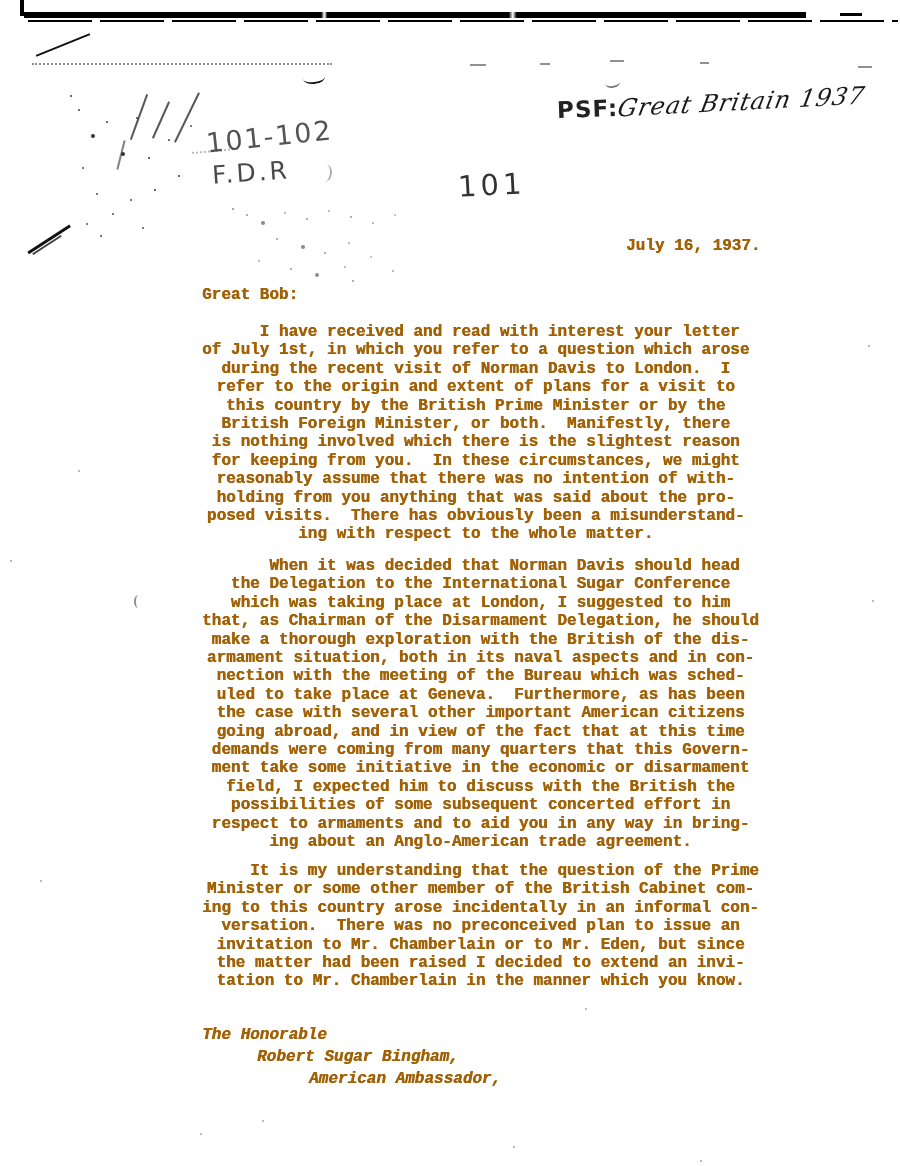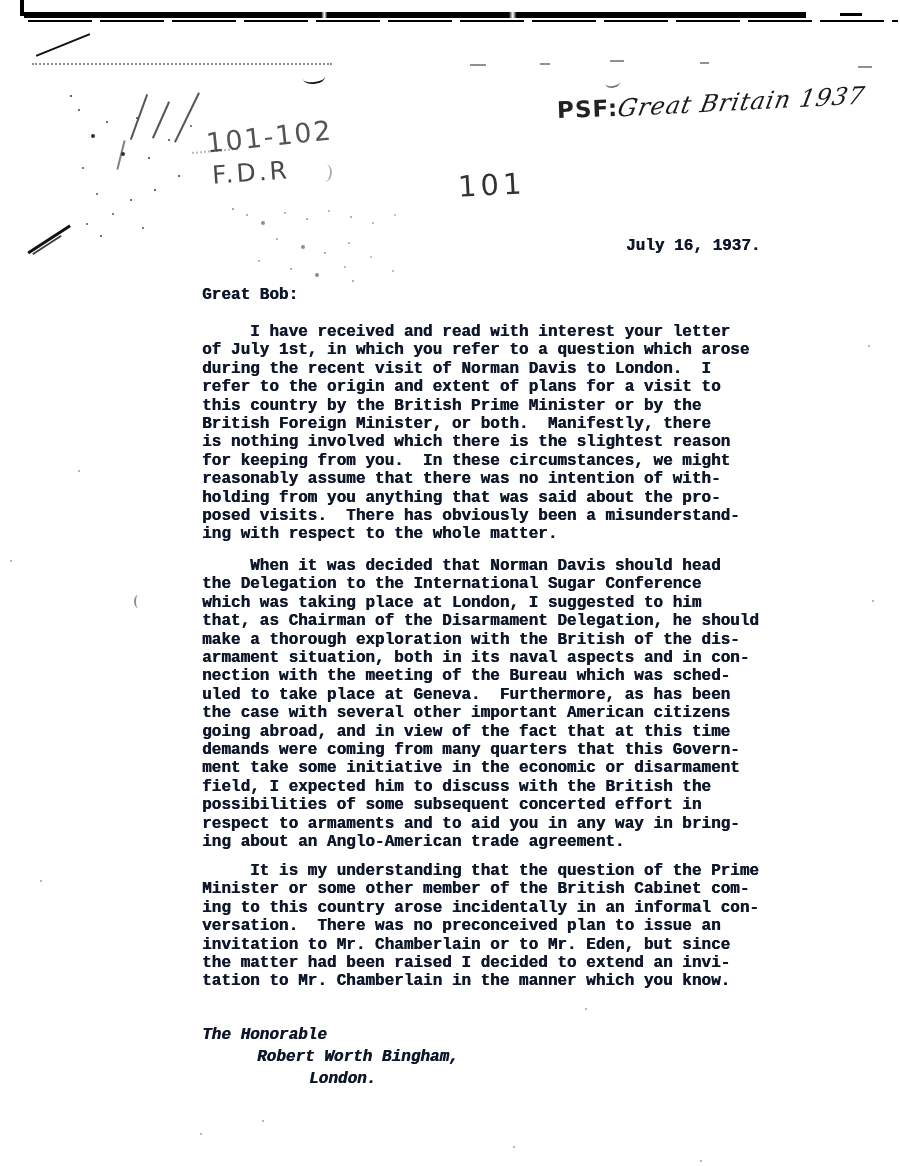--- a/index.html
+++ b/index.html
@@ -1,21 +1,21 @@
 <!DOCTYPE html>
 <html><head>
 <meta charset="utf-8">
 <style>
   html,body{margin:0;padding:0;background:#e8e8e8;}
   .page{position:relative;width:900px;height:1166px;background:#ffffff;overflow:hidden;
         font-family:"Liberation Mono",monospace;}
   
-  .type{position:absolute;font:700 16px/18.4px "Liberation Mono",monospace;color:#0f172a;
+  .type{position:absolute;font:700 16px/18.4px "Liberation Mono",monospace;color:#a16207;
         white-space:pre;letter-spacing:0;text-shadow:0.5px 0 0 currentColor;}
-  .para div{min-height:18.4px;}
+  .para div{min-height:18.4px;text-align:center;}
   .para.indent-first div:first-child{text-indent:48px;}
   .closing{font:700 16px/22px "Liberation Mono",monospace;}
   .closing div:nth-child(2){padding-left:55px;}
   .closing div:nth-child(3){padding-left:107px;}
   .closing div:nth-child(4){padding-left:185px;}
   
   .hw{position:absolute;color:#222;white-space:nowrap;}
   .hw-psf{left:557px;top:96px;font:700 23px "DejaVu Sans",sans-serif;transform:rotate(-2deg);letter-spacing:1px;}
   .hw-psfnote{left:618px;top:88px;font:italic 400 24px "DejaVu Serif",serif;
               transform:rotate(-3deg) skewX(-14deg);letter-spacing:1px;color:#1a1a1a;}
@@ -107,15 +107,15 @@
   <div class="hw hw-psfnote">Great Britain 1937</div>
   <div class="hw hw-range">101-102</div>
   <div class="hw hw-fdr">F.D.R</div>
   <div class="hw hw-pagenum">101</div>
 
   <div class="type" style="left:626px;top:237px;">July 16, 1937.</div>
   <div class="type" style="left:202px;top:286px;">Great Bob:</div>
   <div class="type para indent-first" style="left:202px;top:323px;"><div>I have received and read with interest your letter</div><div>of July 1st, in which you refer to a question which arose</div><div>during the recent visit of Norman Davis to London.  I</div><div>refer to the origin and extent of plans for a visit to</div><div>this country by the British Prime Minister or by the</div><div>British Foreign Minister, or both.  Manifestly, there</div><div>is nothing involved which there is the slightest reason</div><div>for keeping from you.  In these circumstances, we might</div><div>reasonably assume that there was no intention of with-</div><div>holding from you anything that was said about the pro-</div><div>posed visits.  There has obviously been a misunderstand-</div><div>ing with respect to the whole matter.</div></div>
   <div class="type para indent-first" style="left:202px;top:557px;"><div>When it was decided that Norman Davis should head</div><div>the Delegation to the International Sugar Conference</div><div>which was taking place at London, I suggested to him</div><div>that, as Chairman of the Disarmament Delegation, he should</div><div>make a thorough exploration with the British of the dis-</div><div>armament situation, both in its naval aspects and in con-</div><div>nection with the meeting of the Bureau which was sched-</div><div>uled to take place at Geneva.  Furthermore, as has been</div><div>the case with several other important American citizens</div><div>going abroad, and in view of the fact that at this time</div><div>demands were coming from many quarters that this Govern-</div><div>ment take some initiative in the economic or disarmament</div><div>field, I expected him to discuss with the British the</div><div>possibilities of some subsequent concerted effort in</div><div>respect to armaments and to aid you in any way in bring-</div><div>ing about an Anglo-American trade agreement.</div></div>
   <div class="type para indent-first" style="left:202px;top:862px;"><div>It is my understanding that the question of the Prime</div><div>Minister or some other member of the British Cabinet com-</div><div>ing to this country arose incidentally in an informal con-</div><div>versation.  There was no preconceived plan to issue an</div><div>invitation to Mr. Chamberlain or to Mr. Eden, but since</div><div>the matter had been raised I decided to extend an invi-</div><div>tation to Mr. Chamberlain in the manner which you know.</div></div>
-  <div class="type closing" style="left:202px;top:1024px;font-style:italic;"><div>The Honorable</div><div>Robert Worth Bingham,</div><div>London.</div></div>
+  <div class="type closing" style="left:202px;top:1024px;font-style:italic;"><div>The Honorable</div><div>Robert Sugar Bingham,</div><div>American Ambassador,</div></div>
 
 </div>
 
 </body></html>

